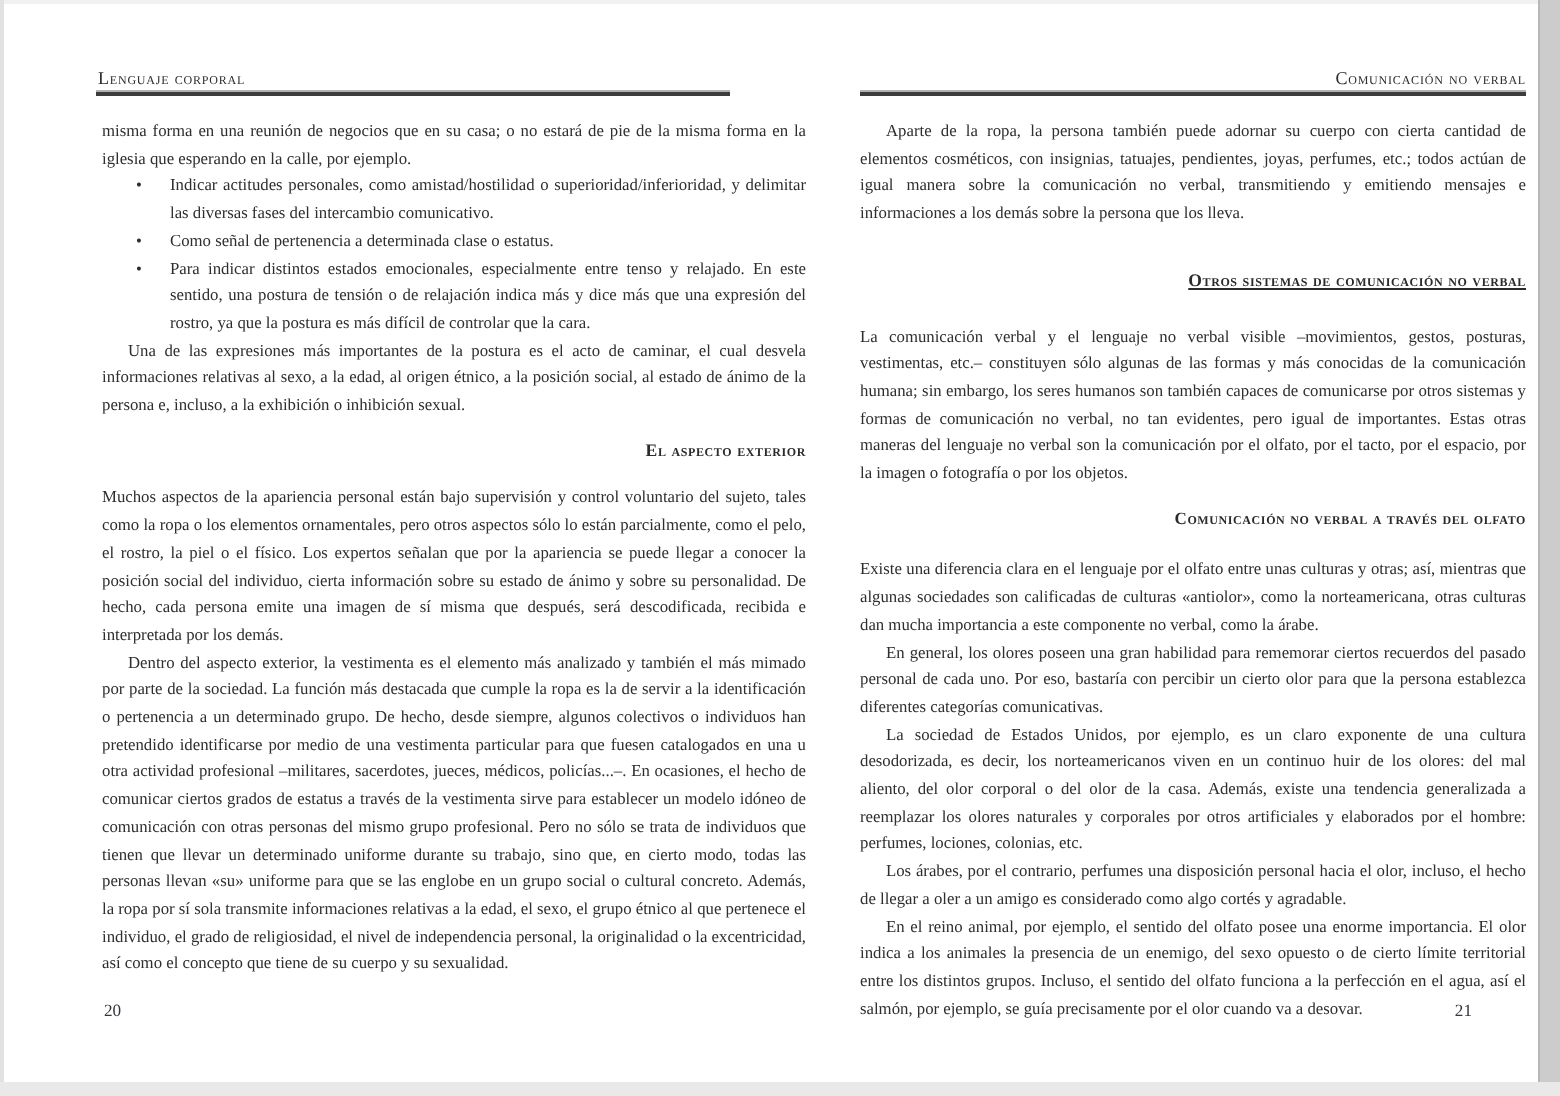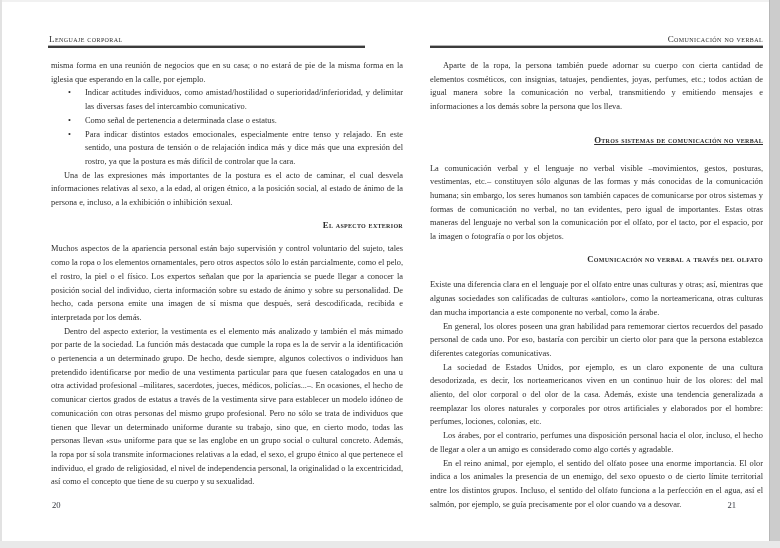--- a/index.html
+++ b/index.html
@@ -140,21 +140,21 @@
   <div class="page page-left">
     <div class="running-header">Lenguaje corporal</div>
     <div class="header-rule"></div>
 
     <div class="page-body">
       <p class="para">misma forma en una reunión de negocios que en su casa; o no estará de pie de la misma forma en la iglesia que esperando en la calle, por ejemplo.</p>
 
       <div class="bullet-list">
         <div class="bullet-item">
           <span class="bullet-marker">•</span>
-          <span class="bullet-text">Indicar actitudes individuos, como amistad/hostilidad o superioridad/inferioridad, y delimitar las diversas fases del intercambio comunicativo.</span>
+          <span class="bullet-text">Indicar actitudes personales, como amistad/hostilidad o superioridad/inferioridad, y delimitar las diversas fases del intercambio comunicativo.</span>
         </div>
         <div class="bullet-item">
           <span class="bullet-marker">•</span>
           <span class="bullet-text">Como señal de pertenencia a determinada clase o estatus.</span>
         </div>
         <div class="bullet-item">
           <span class="bullet-marker">•</span>
           <span class="bullet-text">Para indicar distintos estados emocionales, especialmente entre tenso y relajado. En este sentido, una postura de tensión o de relajación indica más y dice más que una expresión del rostro, ya que la postura es más difícil de controlar que la cara.</span>
         </div>
       </div>

